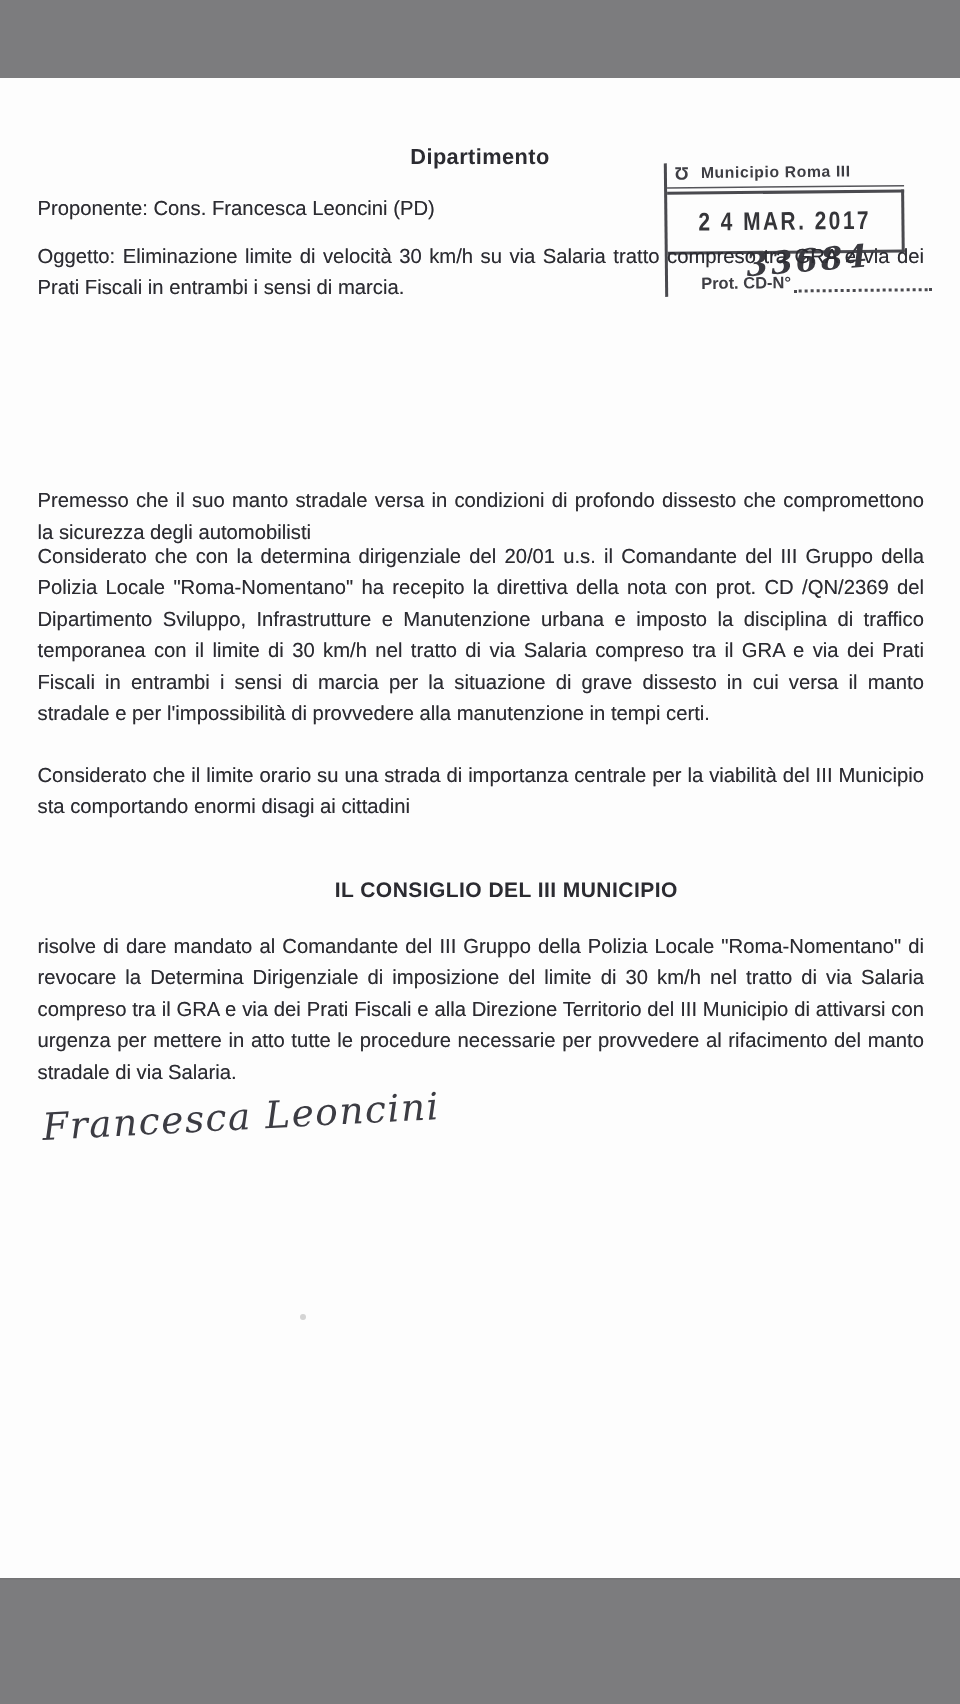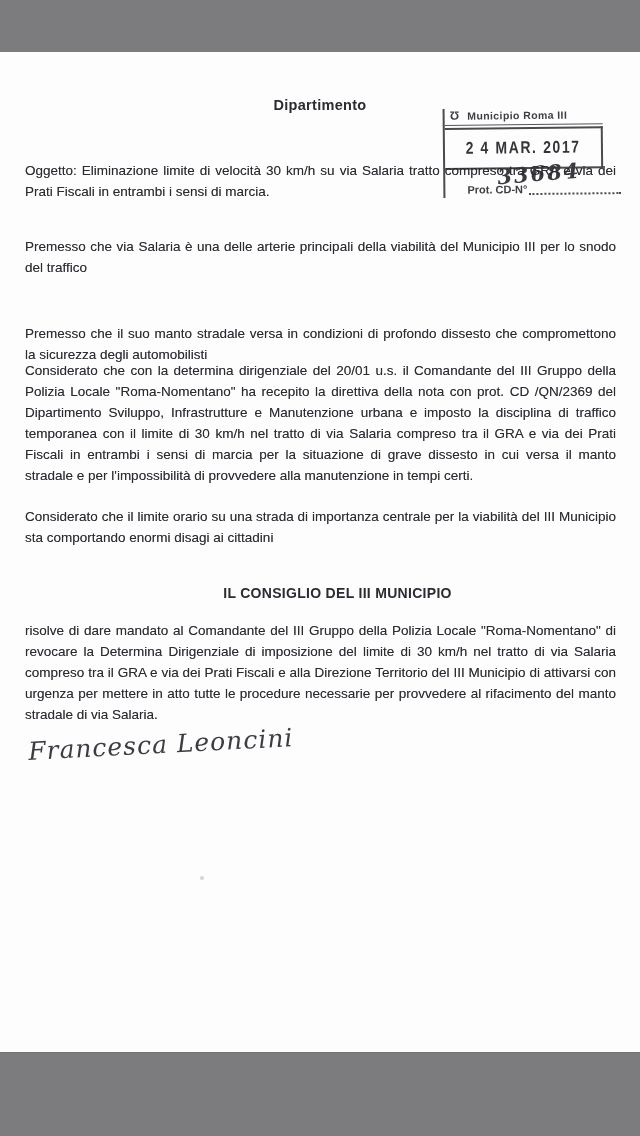--- a/index.html
+++ b/index.html
@@ -84,24 +84,24 @@
     </div>
     <div class="stamp-prot">
       <span class="stamp-prot-label">Prot. CD-N°</span>
       <span class="stamp-dots"></span>
       <span class="stamp-number">33684</span>
     </div>
   </div>
 
   <div class="doc-title" style="top:45px;">Dipartimento</div>
 
+  <div class="para" style="top:76px;text-align:left;">Proponente: Cons. Francesca Leoncini  (PD)</div>
 
   <div class="para" style="top:108px;">Oggetto: Eliminazione limite di velocità 30 km/h su via Salaria tratto compreso tra GRA e via dei Prati Fiscali in entrambi i sensi di marcia.</div>
 
-  <div class="para" style="top:184px;">Premesso che via Salaria è una delle arterie principali della viabilità del Municipio III per lo snodo del traffico</div>
 
   <div class="para" style="top:231px;margin-top:40px;">Premesso che il suo manto stradale versa in condizioni di profondo dissesto che compromettono la sicurezza degli automobilisti</div>
 
   <div class="para" style="top:308px;">Considerato che con la determina dirigenziale del 20/01 u.s. il Comandante del III Gruppo della Polizia Locale "Roma-Nomentano" ha recepito la direttiva della nota con prot. CD /QN/2369 del Dipartimento Sviluppo, Infrastrutture e Manutenzione urbana e imposto la disciplina di traffico temporanea con il limite di 30 km/h nel tratto di via Salaria compreso tra il GRA e via dei Prati Fiscali in entrambi i sensi di marcia per la situazione di grave dissesto in cui versa il manto stradale e per l'impossibilità di provvedere alla manutenzione in tempi certi.</div>
 
   <div class="para" style="top:454px;">Considerato che il limite orario su una strada di importanza centrale per la viabilità del III Municipio sta comportando enormi disagi ai cittadini</div>
 
   <div class="heading" style="top:533px;padding-left:35px;">IL CONSIGLIO DEL III MUNICIPIO</div>
 
   <div class="para" style="top:568px;">risolve di dare mandato al Comandante del III Gruppo della Polizia Locale "Roma-Nomentano" di revocare la Determina Dirigenziale di imposizione del limite di 30 km/h nel tratto di via Salaria compreso tra il GRA e via dei Prati Fiscali e alla Direzione Territorio del III Municipio di attivarsi con urgenza per mettere in atto tutte le procedure necessarie per provvedere al rifacimento del manto stradale di via Salaria.</div>

